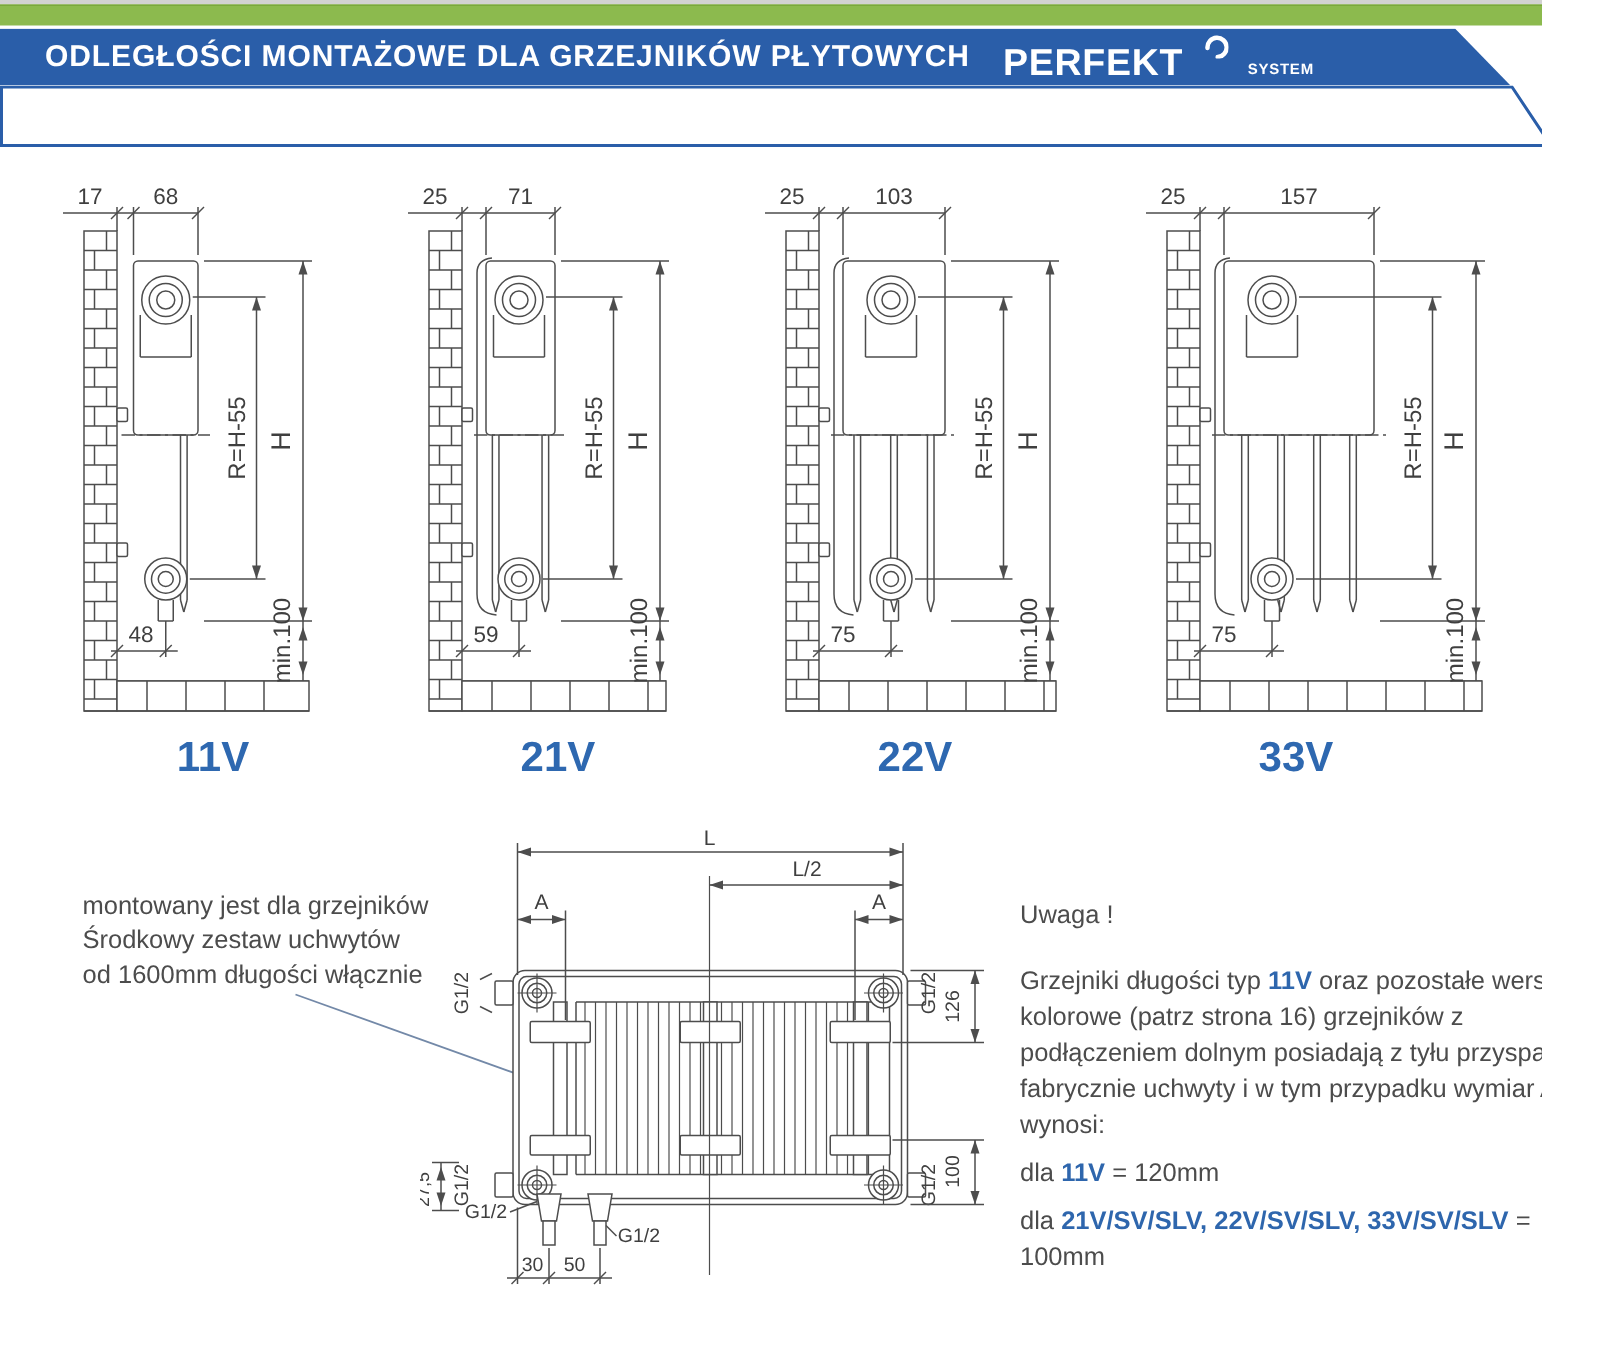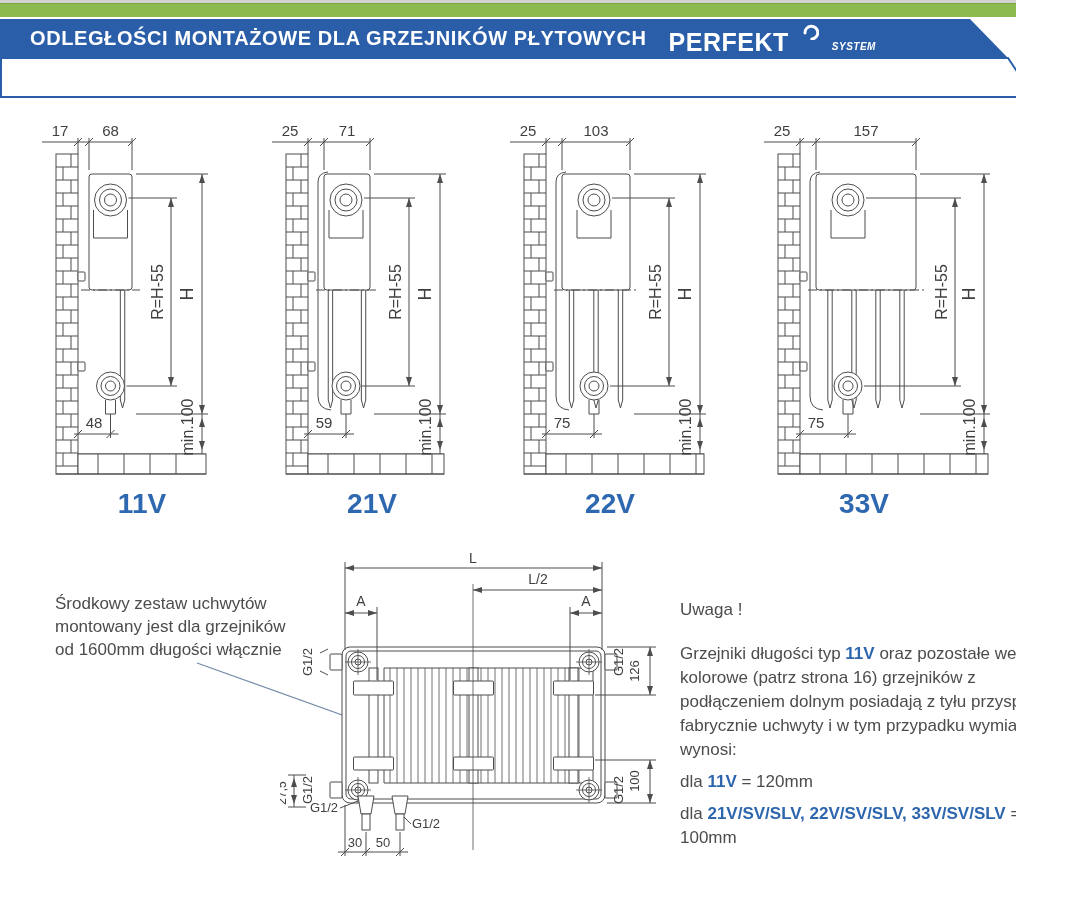--- a/index.html
+++ b/index.html
@@ -1,28 +1,28 @@
 <!DOCTYPE html>
 <html><head>
 <meta charset="utf-8">
 <style>
   html,body{margin:0;padding:0;background:#ffffff;}
   .stage{position:relative;width:1016px;height:898px;background:#ffffff;overflow:hidden;
-         font-family:"Liberation Sans",sans-serif;}
+         font-family:"Liberation Sans",sans-serif;padding-left:12px;}
   
   .strip-grey{position:absolute;left:0;top:0;width:1072px;height:3px;background:#d2d2d2;}
   .strip-green{position:absolute;left:0;top:3px;width:1072px;height:13px;background:#8cba4e;border-top:1px solid #7aa83d;}
   .banner-blue{position:absolute;left:0;top:19px;width:1072px;height:38px;background:#2a5ea9;
                clip-path:polygon(0 0,970px 0,1007px 100%,0 100%);
                display:flex;align-items:center;}
   .banner-title{color:#ffffff;font-size:20px;font-weight:700;letter-spacing:.6px;margin-left:30px;white-space:nowrap;}
   .logo{display:flex;align-items:flex-end;margin-left:22px;gap:16px;}
   .logo-brand{color:#ffffff;font-size:25px;font-weight:800;letter-spacing:.5px;line-height:1;}
   .logo-hook{margin:0 0 11px -2px;}
-  .logo-sub{color:#ffffff;font-size:10px;font-weight:600;letter-spacing:.5px;margin:0 0 3px -3px;font-style:italic;}
+  .logo-sub{color:#ffffff;font-size:10px;font-weight:600;letter-spacing:.5px;margin:0 0 3px -3px;}
   .subbar{position:absolute;left:0;top:57px;width:1072px;height:42px;}
   .subbar-text{position:absolute;left:30px;top:7px;color:#265b9e;font-size:21px;font-weight:600;letter-spacing:.2px;white-space:nowrap;}
   
   .diagram{position:absolute;top:122px;width:252px;}
   .d1{left:16px;} .d2{left:246px;} .d3{left:484px;} .d4{left:738px;}
   .type-label{width:252px;text-align:center;color:#2e68b0;font-size:28px;font-weight:700;margin-top:6px;}
   
   .note-left{position:absolute;left:55px;top:592px;width:280px;color:#4c4c4c;font-size:17px;line-height:23px;}
   .leader-svg{position:absolute;left:190px;top:655px;pointer-events:none;}
   .rear-svg{position:absolute;left:280px;top:550px;}
@@ -532,22 +532,22 @@
         <line x1="110" y1="292" x2="110" y2="316" stroke="#4d4d4d" stroke-width="1"></line>
         <line x1="58" y1="312" x2="118" y2="312" stroke="#4d4d4d" stroke-width="1"></line>
         <line x1="58" y1="316" x2="66" y2="308" stroke="#4d4d4d" stroke-width="1"></line>
         <line x1="106" y1="316" x2="114" y2="308" stroke="#4d4d4d" stroke-width="1"></line>
         <text x="78" y="306" fill="#3f3f3f" font-size="15" text-anchor="middle">75</text>
       </svg>
     <div class="type-label">33V</div>
   </div>
 
   <div class="note-left">
+    <div>montowany jest dla grzejników</div>
     <div>Środkowy zestaw uchwytów</div>
-    <div>montowany jest dla grzejników</div>
     <div>od 1600mm długości włącznie</div>
   </div>
 
   <svg class="leader-svg" width="290" height="115">
     <line x1="7" y1="8" x2="283" y2="107" stroke="#7389a8" stroke-width="1.2"></line>
   </svg>
 
   <svg class="rear-svg" id="rearSvg" width="400" height="345" viewBox="0 0 400 345">
       <rect x="62" y="97" width="263" height="156" rx="8" fill="#fff" stroke="#4d4d4d" stroke-width="1"></rect>
       <rect x="66" y="101" width="255" height="148" rx="5" fill="none" stroke="#4d4d4d" stroke-width="1"></rect>

